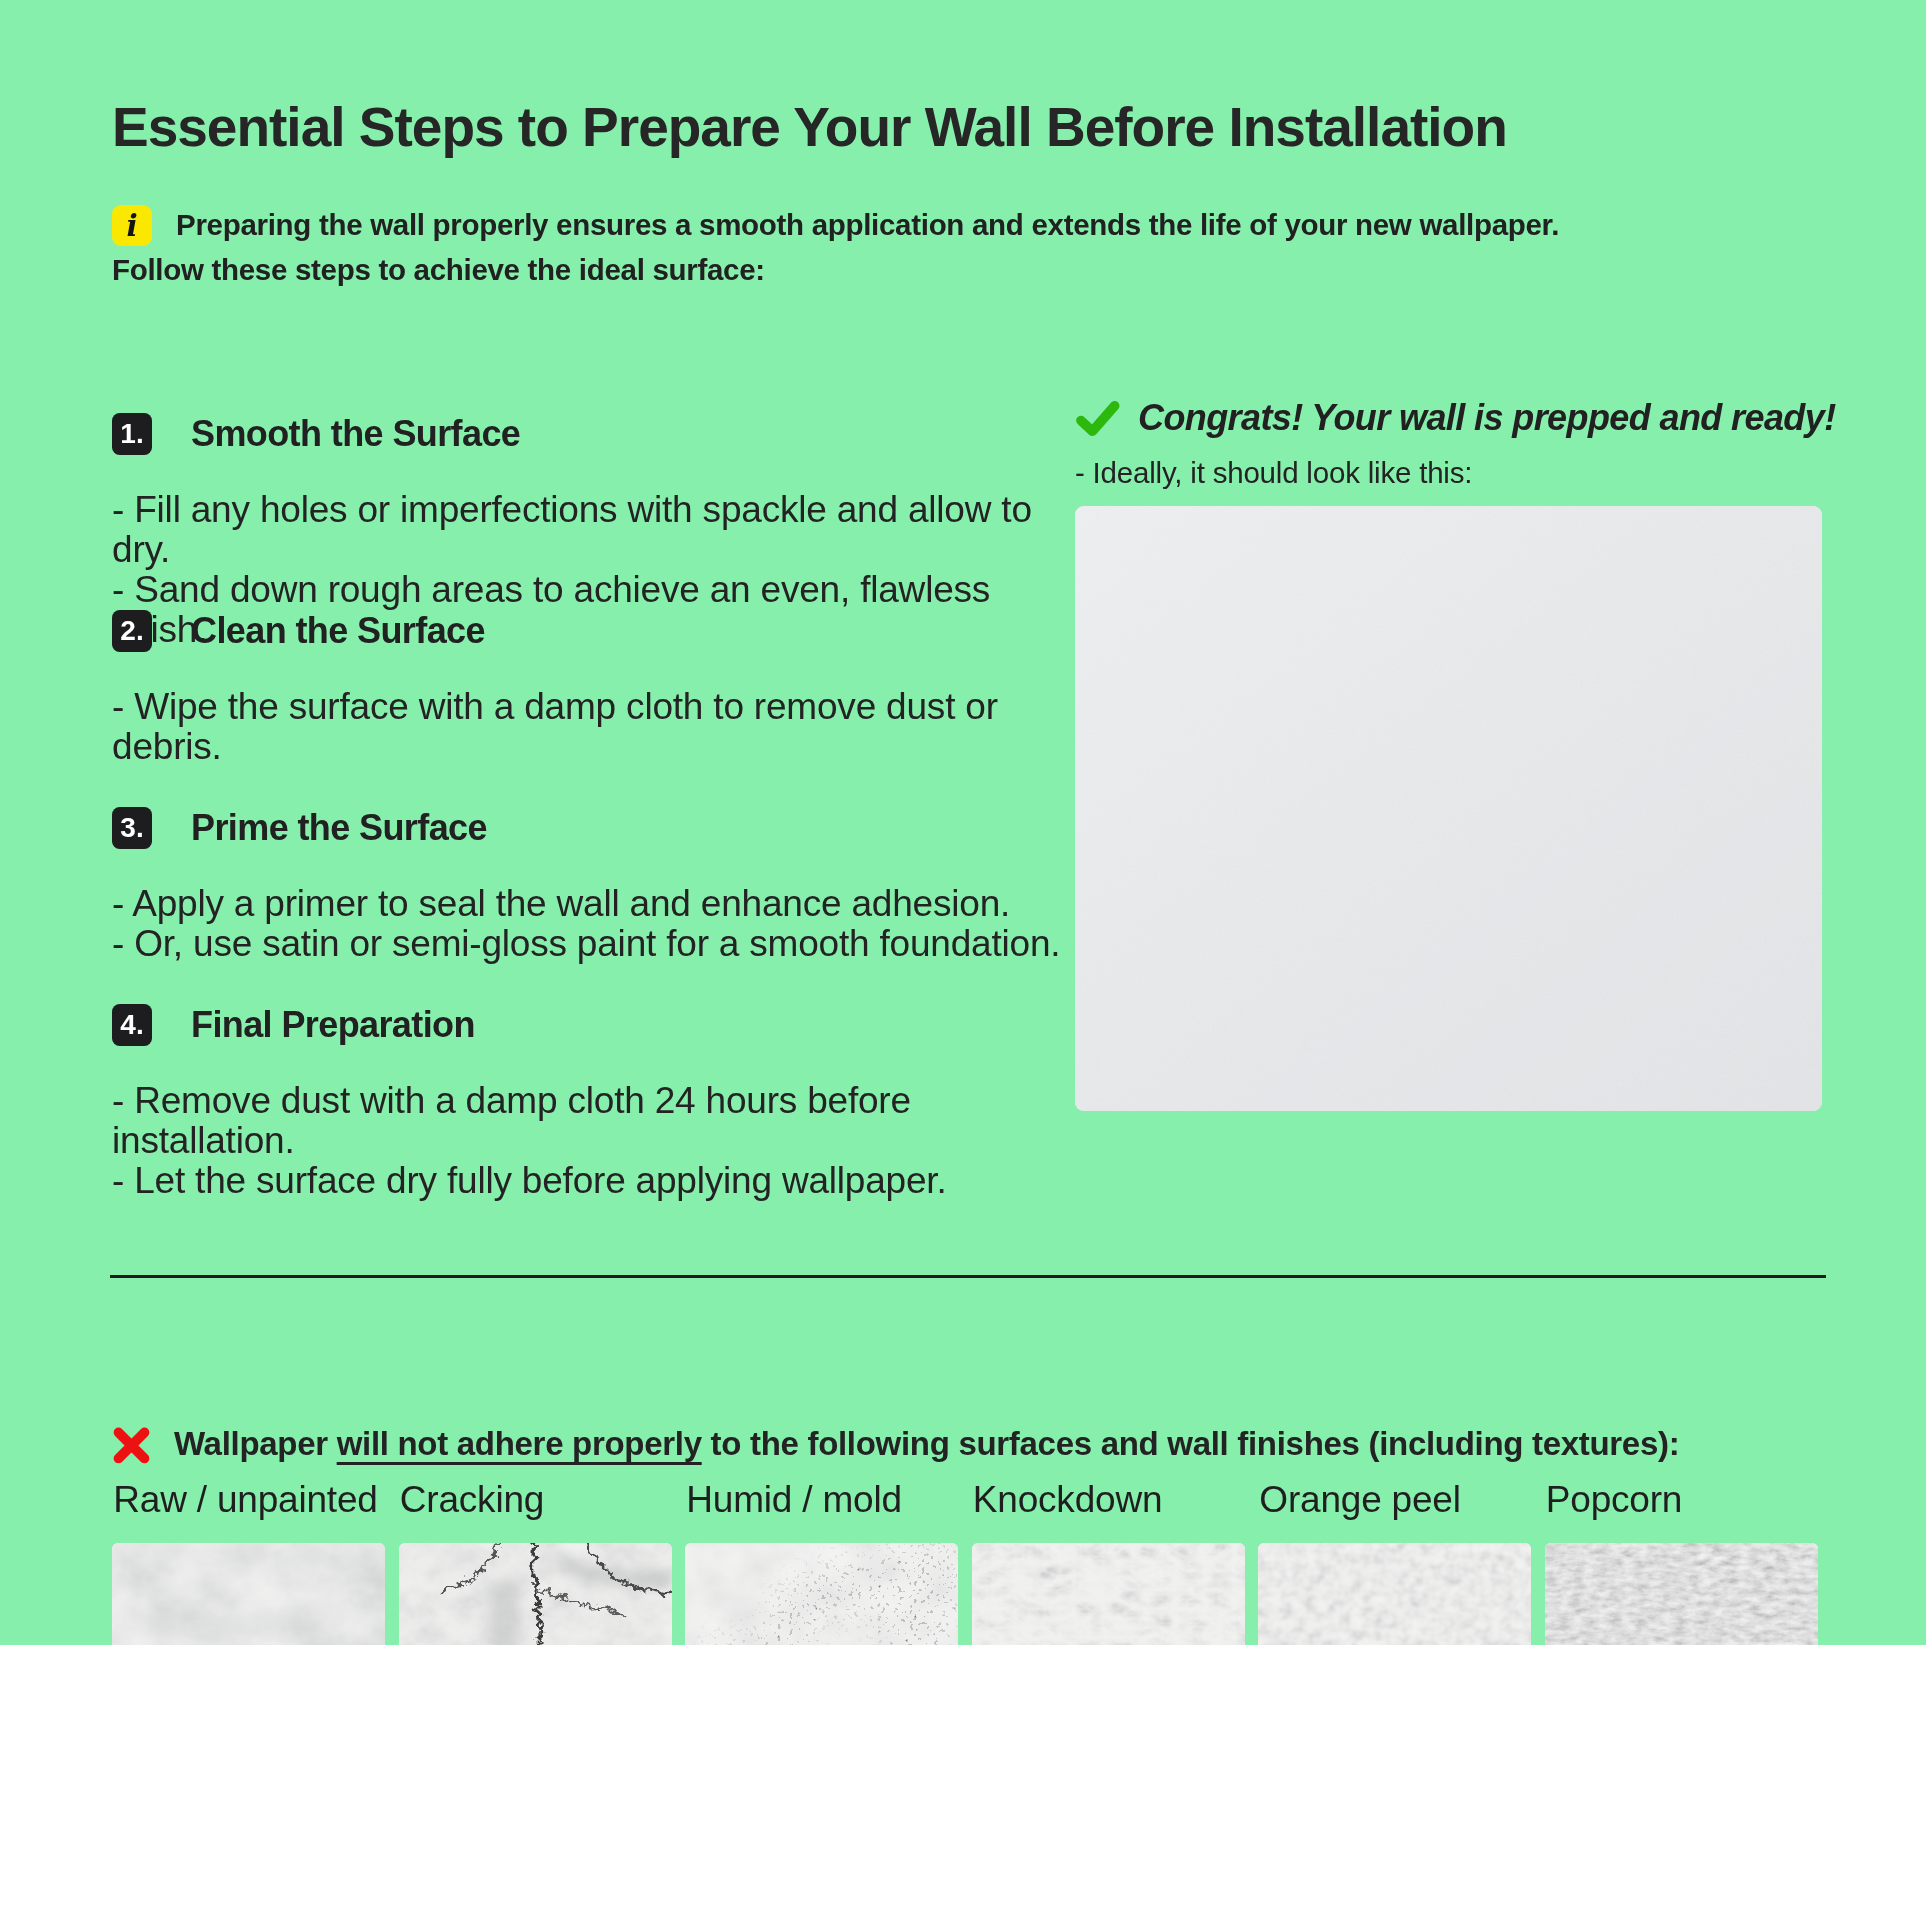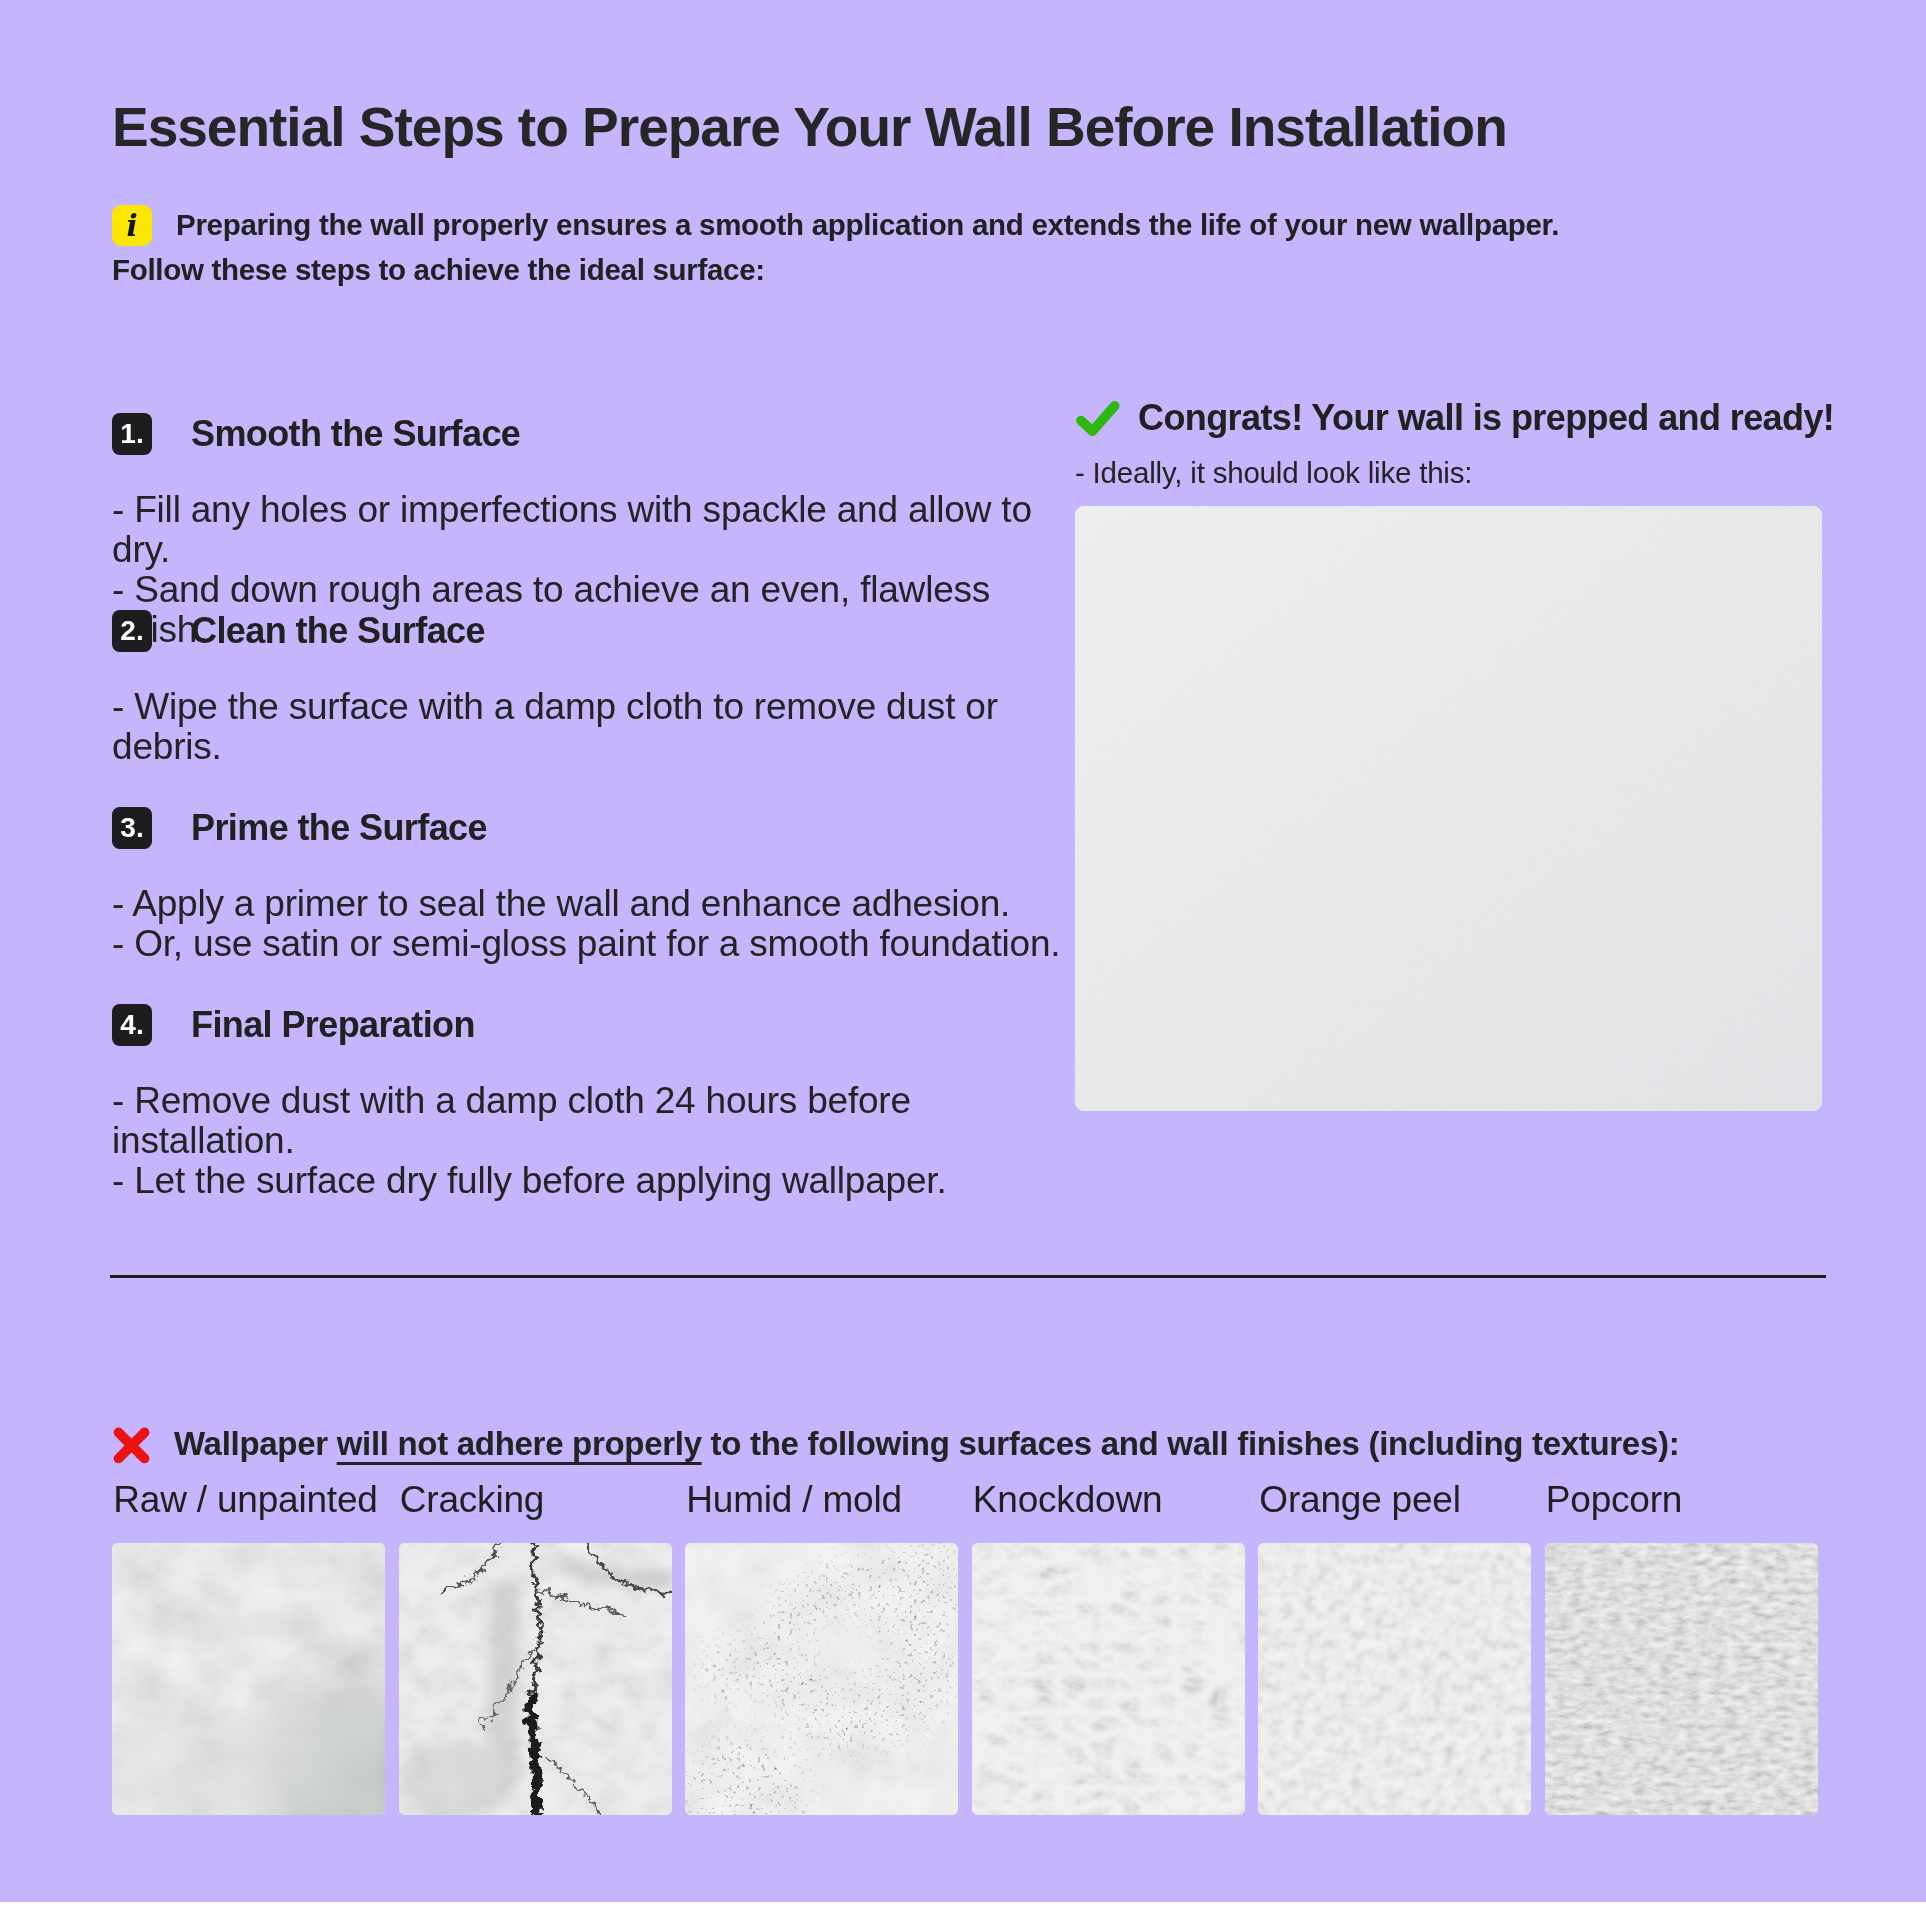--- a/index.html
+++ b/index.html
@@ -2,21 +2,21 @@
 <html style="font-size:10.3px"><head>
 <meta charset="utf-8">
 <style>
   html,body{margin:0;padding:0;background:#fff;}
   body{
     width:1926px;height:1926px;
     font-family:"Liberation Sans","DejaVu Sans",sans-serif;
     color:#1e1e1e;
     -webkit-font-smoothing:antialiased;
   }
-  .page{position:relative;width:1926px;height:1902px;background:#c4b5fd;overflow:hidden;}
+  .page{position:relative;width:1926px;height:1645px;background:#86efac;overflow:hidden;}
 
   
   .title{
     position:absolute;left:112px;top:95px;margin:0;
     font-size:55px;font-weight:700;letter-spacing:-1px;color:#262626;
   }
 
   
   .intro{position:absolute;left:112px;top:202px;width:1734px;
     font-size:29.5px;font-weight:700;line-height:45px;color:#212121;letter-spacing:-0.3px;}
@@ -38,21 +38,21 @@
     display:flex;align-items:center;justify-content:center;
   }
   .step-title{margin:16px;font-size:36px;font-weight:700;letter-spacing:-0.6px;color:#212121;}
   .step .bullet{margin:0;font-size:37px;line-height:40px;letter-spacing:-0.2px;color:#232323;}
   .step .bullet.first{margin-top:19px;}
 
   
   .success{position:absolute;left:1075px;top:397px;width:822px;}
   .success-head{display:flex;align-items:center;gap:18px;}
   .check-icon{flex:0 0 auto;width:45px;height:37px;}
-  .success-title{margin:0;font-size:36px;font-weight:700;letter-spacing:-0.6px;color:#212121;white-space:nowrap;}
+  .success-title{margin:0;font-size:36px;font-weight:700;letter-spacing:-0.6px;color:#212121;white-space:nowrap;font-style:italic;}
   .success-sub{margin:16.7px 0 0 0;font-size:29.5px;letter-spacing:-0.2px;color:#232323;}
   .wall-photo{
     position:absolute;left:1075px;top:506px;width:747px;height:605px;
     border-radius:9px;overflow:hidden;display:block;background:#e9ebec;
   }
 
   
   .divider{position:absolute;left:110px;top:1275px;width:1716px;height:3.2px;background:#1b1b1b;border:none;margin:0;}
 
   

